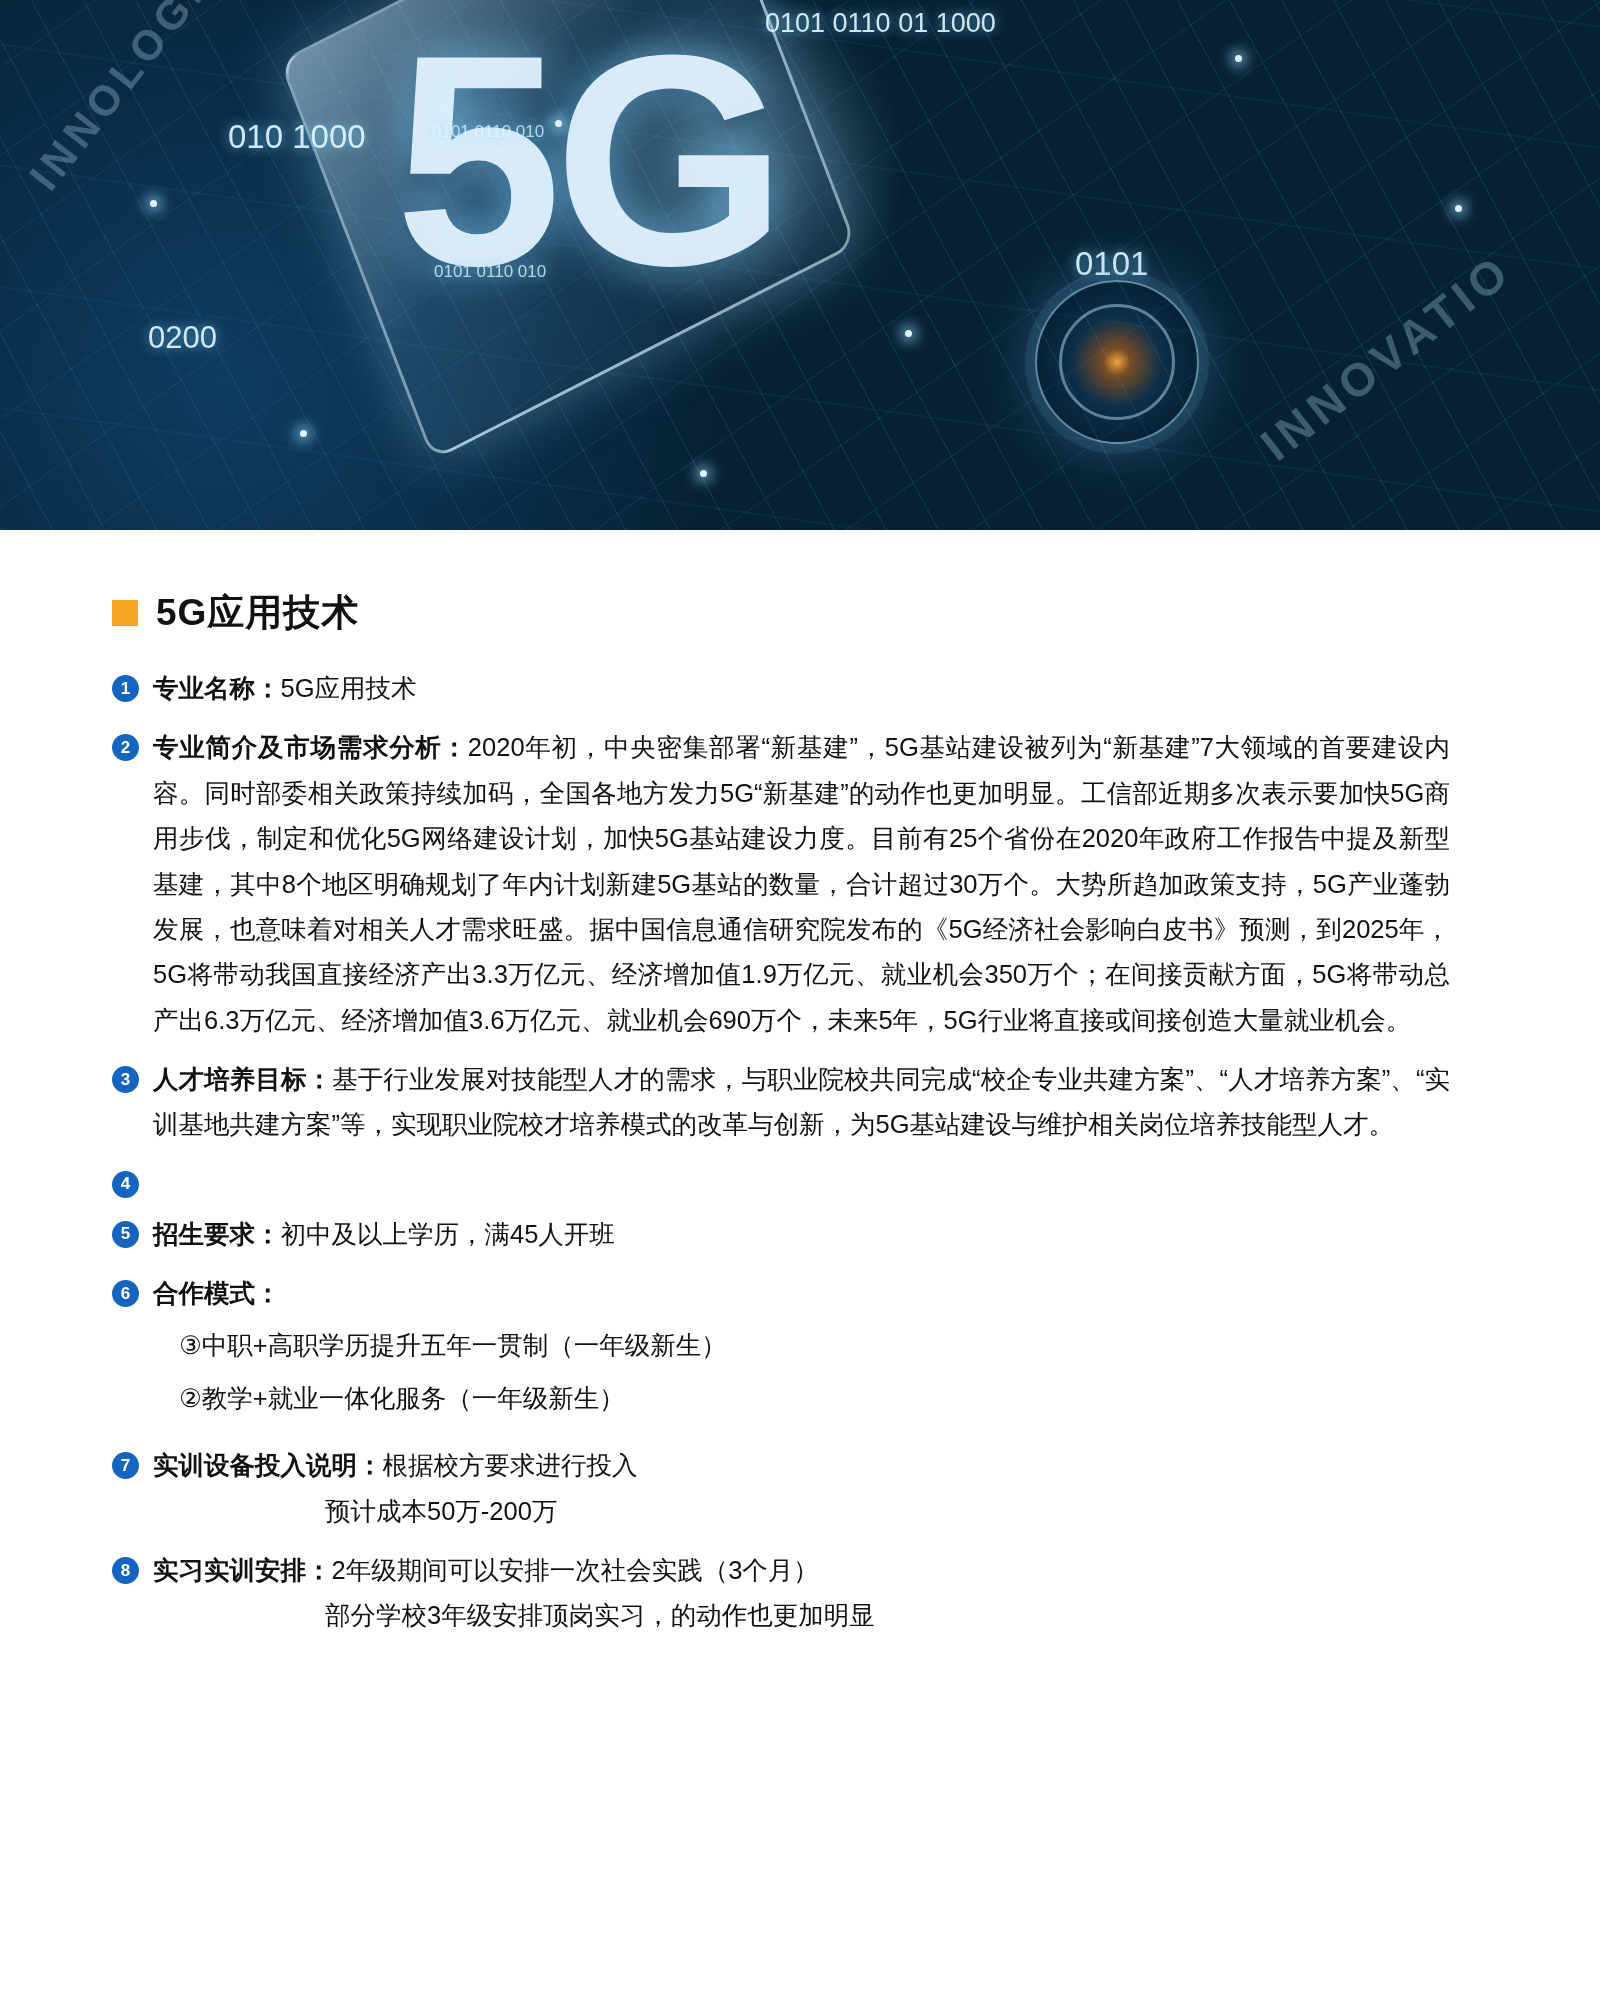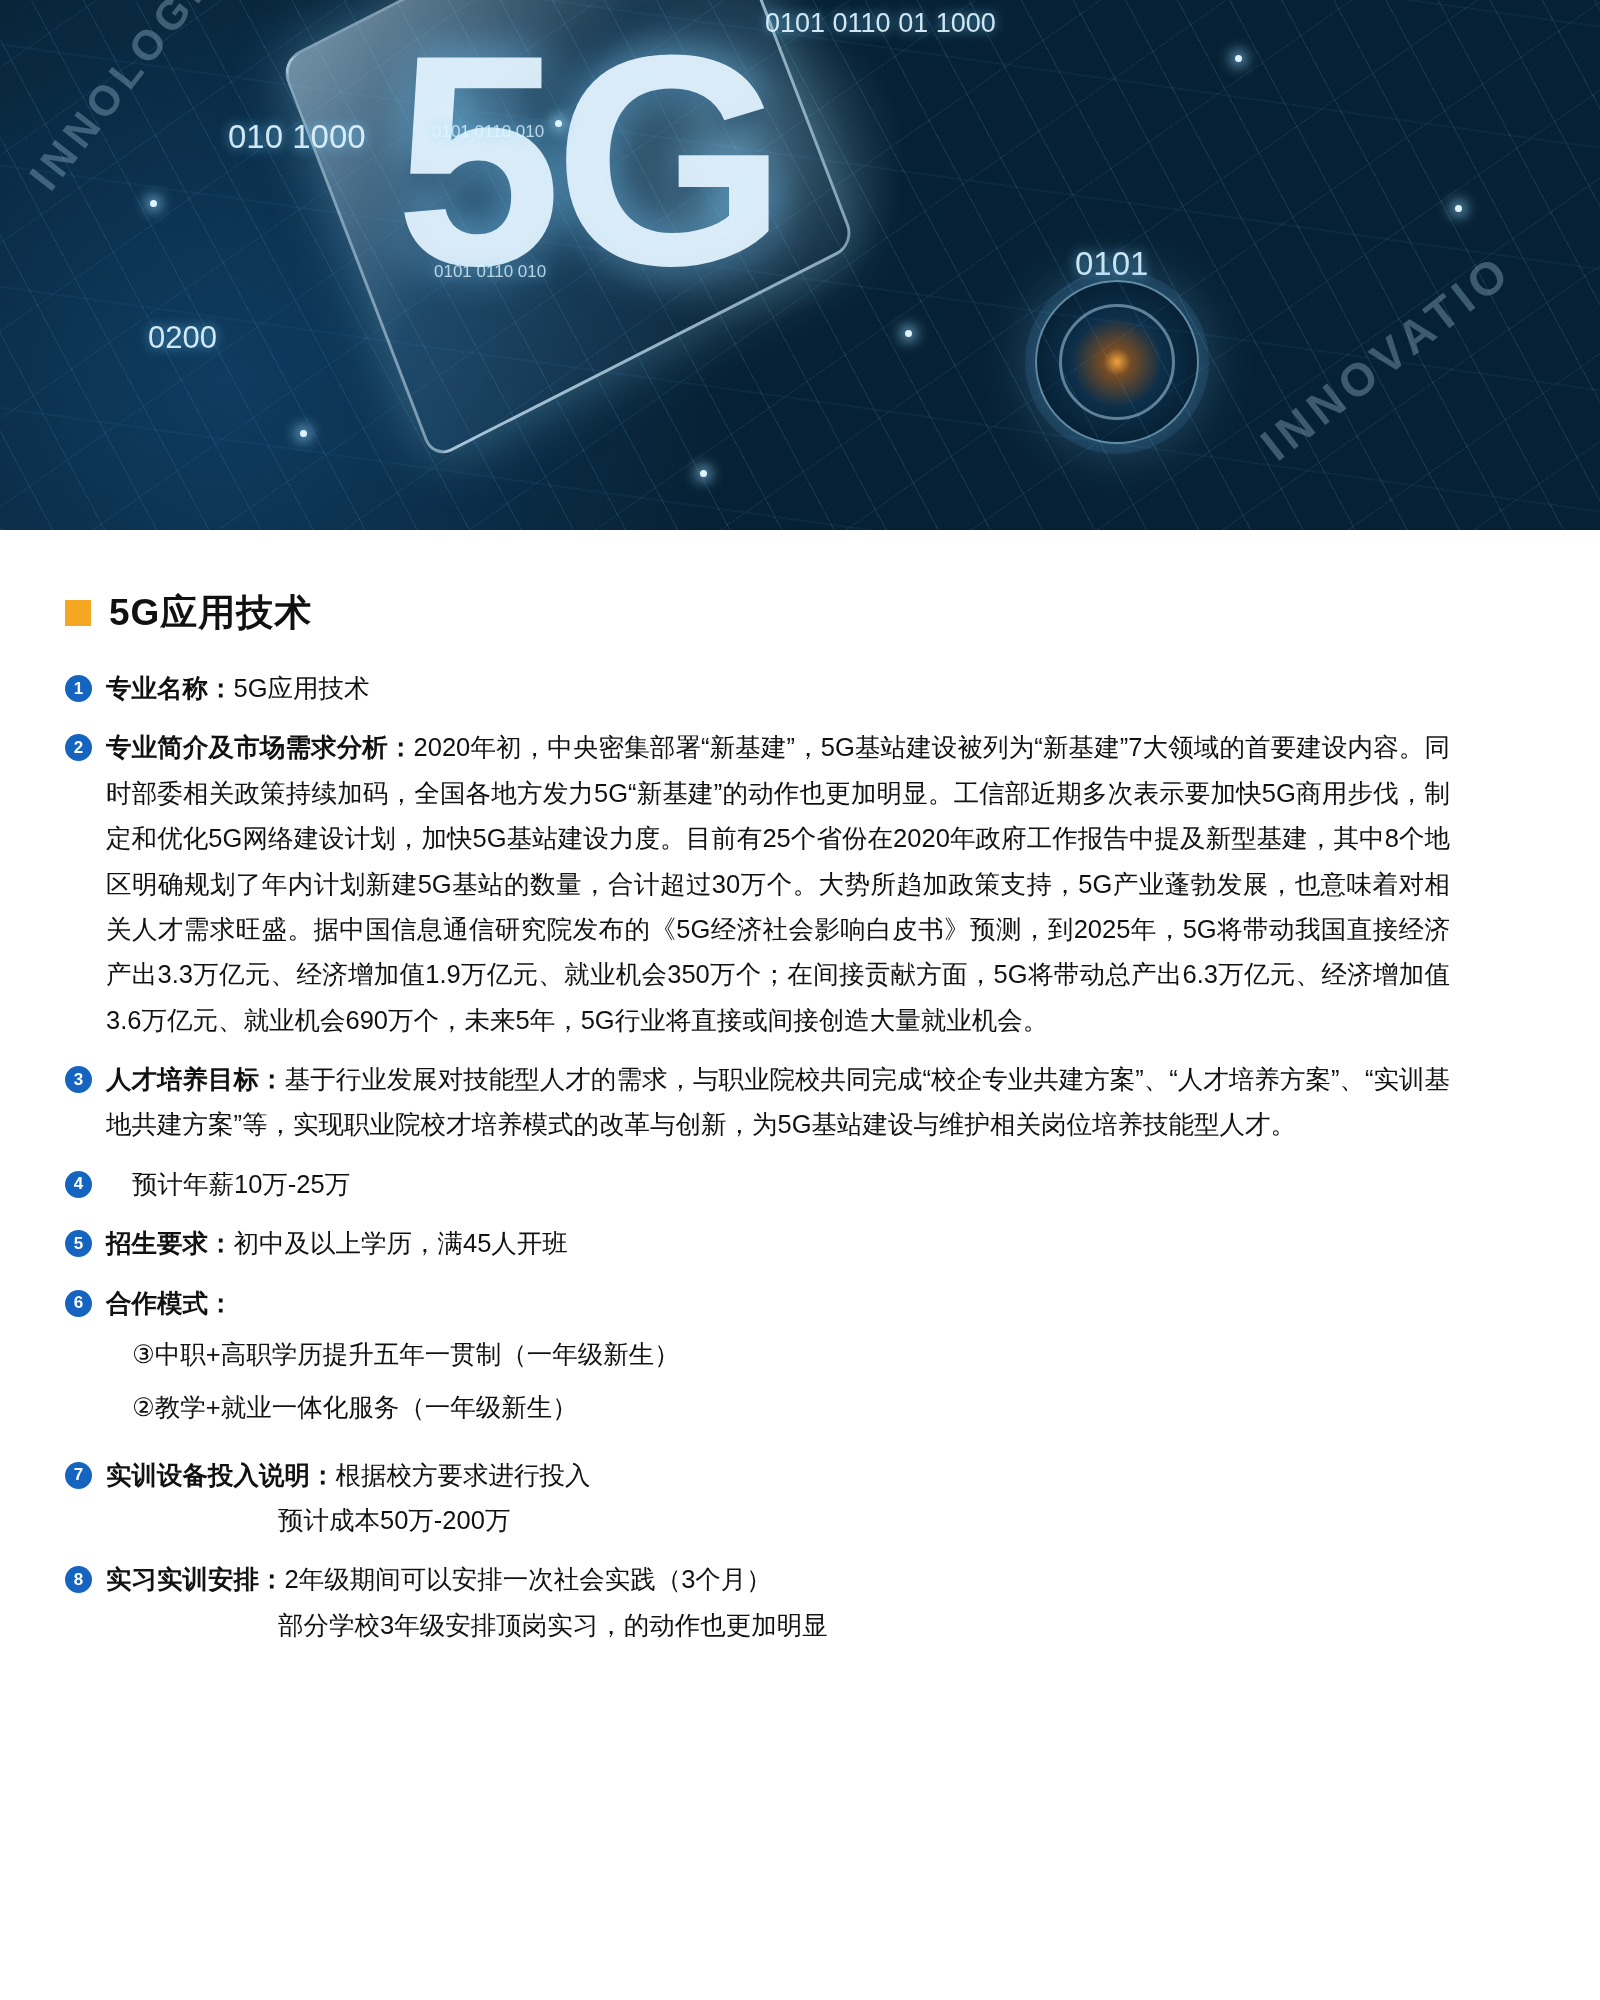--- a/index.html
+++ b/index.html
@@ -119,20 +119,21 @@
     position: absolute;
     width: 7px; height: 7px;
     border-radius: 50%;
     background: #dff3ff;
     box-shadow: 0 0 14px 4px rgba(150,220,255,0.85);
   }
 
   
   .content {
     padding: 58px 150px 40px 65px;
+    margin-left: 47px;
   }
   .title-row {
     display: flex;
     align-items: center;
     gap: 18px;
     margin-bottom: 28px;
   }
   .title-square {
     width: 26px;
     height: 26px;
@@ -244,21 +245,20 @@
   <div class="item">
     <div class="num">3</div>
     <div class="item-body">
       <span class="lbl">人才培养目标：</span><span>基于行业发展对技能型人才的需求，与职业院校共同完成“校企专业共建方案”、“人才培养方案”、“实训基地共建方案”等，实现职业院校才培养模式的改革与创新，为5G基站建设与维护相关岗位培养技能型人才。</span>
     </div>
   </div>
 
   <div class="item">
     <div class="num">4</div>
     <div class="item-body">
-      <div class="sub-line indent-1">预计年薪10万-25万</div>
     </div>
   </div>
 
   <div class="item">
     <div class="num">5</div>
     <div class="item-body">
       <span class="lbl">招生要求：</span><span>初中及以上学历，满45人开班</span>
     </div>
   </div>
 

